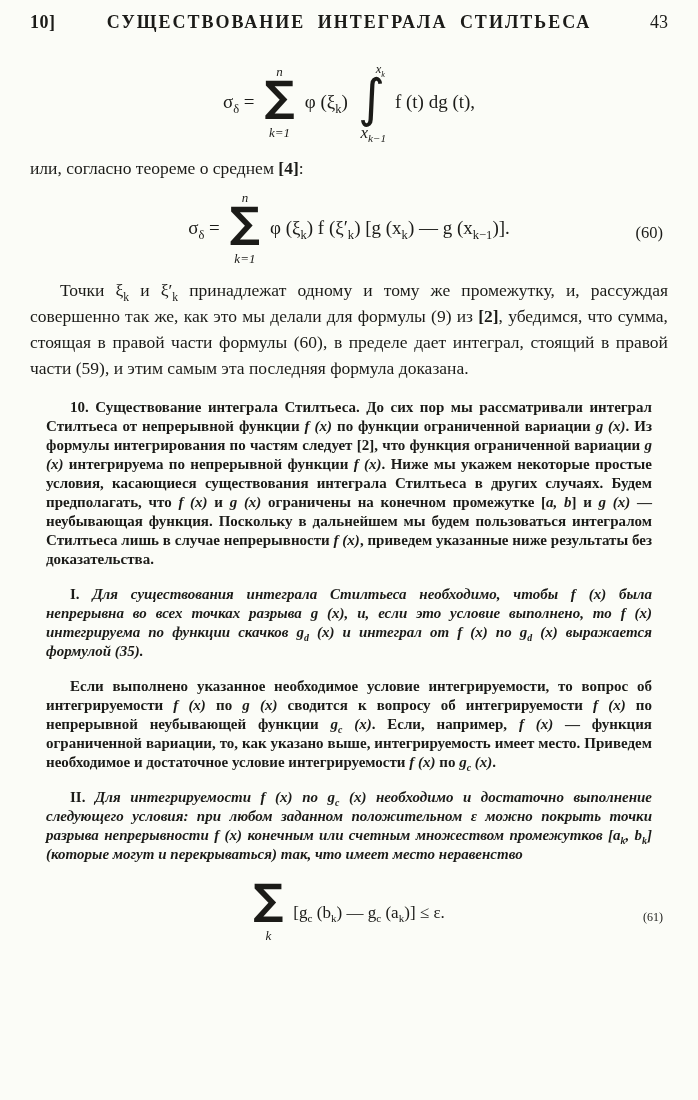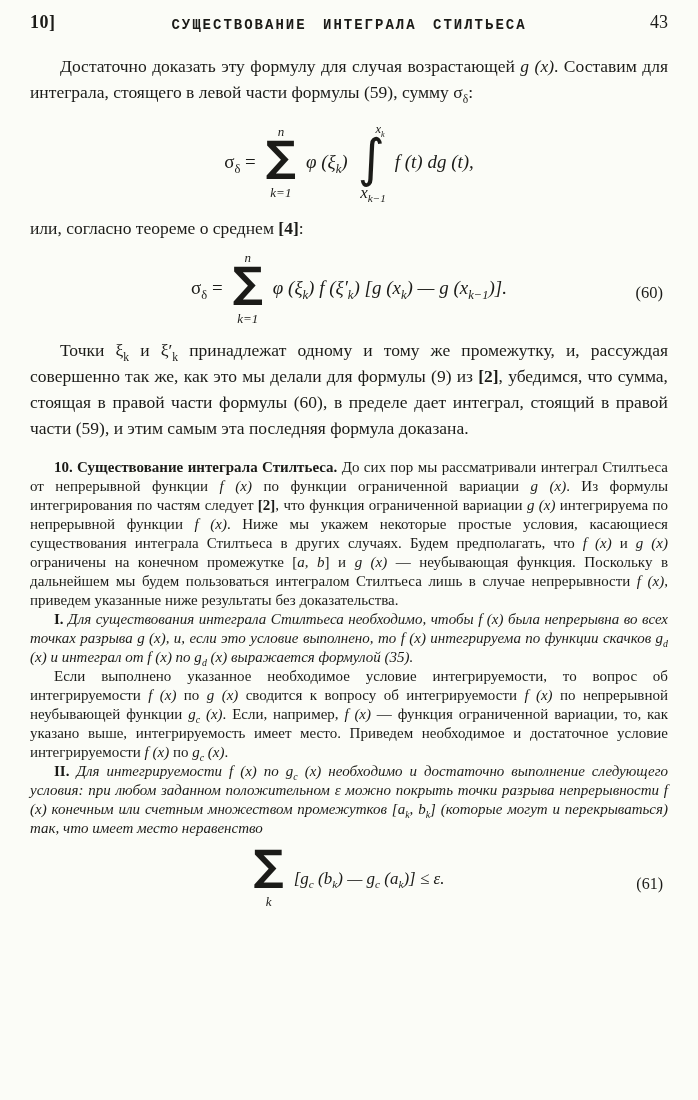--- a/index.html
+++ b/index.html
@@ -27,26 +27,25 @@
   }
   .hdr-left {
     width: 70px;
     font-size: 18px;
     font-weight: bold;
     letter-spacing: 0.5px;
   }
   .hdr-title {
     flex: 1;
     text-align: center;
-    font-size: 14px;
+    font-size: 18px;
     font-weight: bold;
     letter-spacing: 2px;
     word-spacing: 6px;
     white-space: nowrap;
-    font-family: Liberation Mono, monospace;
   }
   .hdr-right {
     width: 70px;
     text-align: right;
     font-size: 18px;
   }
   
   .part1 {
     margin-top: 20px;
     font-size: 17.5px;
@@ -55,36 +54,36 @@
   }
   .part1 p { margin: 0; }
   .part1 p.indent { text-indent: 30px; }
   
   .part2 {
     margin-top: 17px;
     font-size: 15px;
     line-height: 19px;
     text-align: justify;
   }
-  .part2 p { margin: 0; }
+  .part2 p { margin: 16px; font-weight: bold; }
   .part2 p.indent { text-indent: 24px; }
   
   .formula {
     position: relative;
     display: flex;
     justify-content: center;
     align-items: center;
     font-size: 19px;
   }
   .formula.f1 { margin: 8px 0 4px 0; min-height: 98px; }
   .formula.f2 { margin: 10px 0 12px 0; min-height: 74px; }
   .formula.f61 { margin: 8px 0 6px 0; min-height: 64px; font-size: 17px; }
   .formula > * { margin: 0 5px; }
   .fm { white-space: nowrap; }
-  .fm.it { font-style: italic; }
+  .fm.it { }
   sub { font-size: 66%; line-height: 0; }
   
   .bigop {
     display: inline-flex;
     flex-direction: column;
     align-items: center;
     line-height: 1;
   }
   .op-top { font-size: 13px; font-style: italic; margin-bottom: 1px; }
   .op-sym {
@@ -113,36 +112,35 @@
   
   .eqnum {
     position: absolute;
     right: 0;
     top: 50%;
     transform: translateY(-50%);
     font-size: 16.5px;
     font-style: normal;
     margin: 5px;
   }
-  .formula.f61 .eqnum { font-size: 16px; }
+  .formula.f61 .eqnum { font-size: 12px; }
 </style>
 </head>
 <body>
 
 <div class="page">
 
   <div class="page-header">
     <span class="hdr-left">10]</span>
     <span class="hdr-title">СУЩЕСТВОВАНИЕ ИНТЕГРАЛА СТИЛТЬЕСА</span>
     <span class="hdr-right">43</span>
   </div>
 
   <div class="part1">
 
-    <p class="indent">Достаточно доказать эту формулу для случая возрастающей <i>g (x)</i>. Составим для интеграла, стоящего в левой части формулы (59), сумму σ<sub>δ</sub>:</p>
 
     <div class="formula f1">
       <span class="fm">σ<sub>δ</sub> =</span>
       <span class="bigop">
         <span class="op-top">n</span>
         <span class="op-sym">∑</span>
         <span class="op-bot">k=1</span>
       </span>
       <span class="fm it">φ (ξ<sub>k</sub>)</span>
       <span class="bigint">

